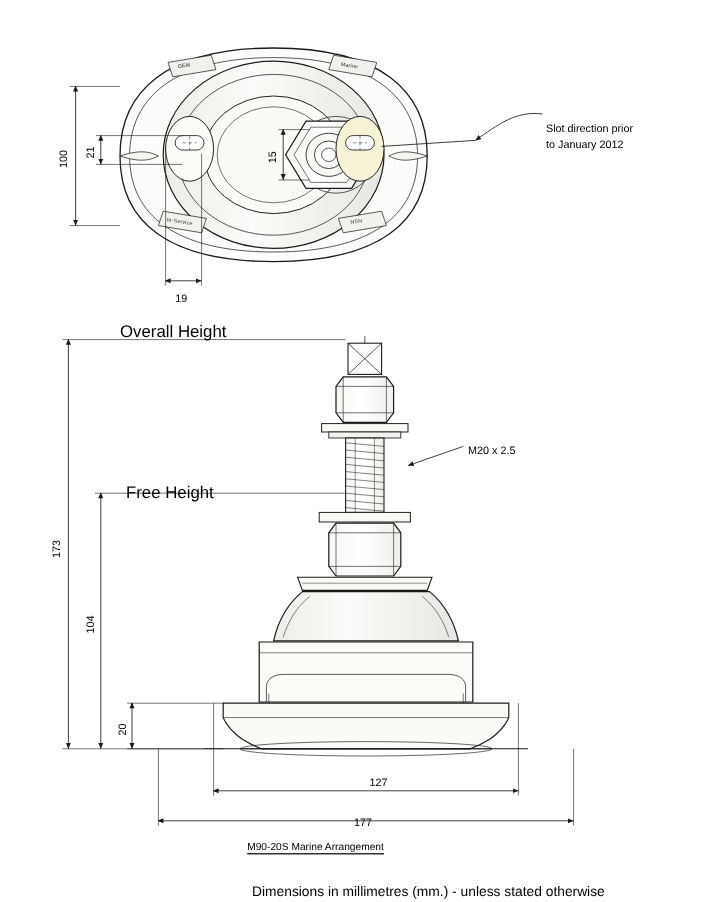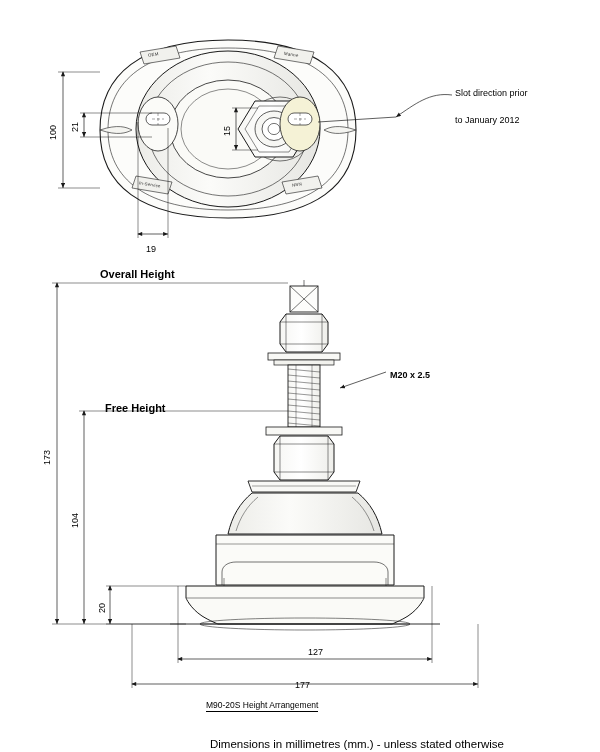--- a/index.html
+++ b/index.html
@@ -26,22 +26,22 @@
     height: 752px;
   }
   .lbl {
     position: absolute;
     font-size: 9px;
     line-height: 1.15;
     color: #000;
     white-space: pre;
   }
   .lbl-bold {
-    font-weight: bold;
-    font-size: 11px;
+    font-weight: normal;
+    font-size: 14px;
   }
   .lbl-rot {
     transform: rotate(-90deg);
     transform-origin: left top;
   }
   .caption {
     position: absolute;
     font-size: 11.5px;
     color: #000;
     white-space: pre;
@@ -229,35 +229,35 @@
 
       <path d="M386,372 L340,388" stroke-width="0.7" marker-end="url(#arrowEnd)"></path>
     </g>
   </svg>
 
   <div class="lbl lbl-rot" style="left:48px; top:140px;">100</div>
   <div class="lbl lbl-rot" style="left:70px; top:132px;">21</div>
   <div class="lbl lbl-rot" style="left:222px; top:136px;">15</div>
   <div class="lbl" style="left:146px; top:244px;">19</div>
 
-  <div class="lbl" style="left:455px; top:88px;text-align:center;">Slot direction prior</div>
+  <div class="lbl" style="left:455px; top:102px;text-align:center;">Slot direction prior</div>
   <div class="lbl" style="left:455px; top:115px;">to January 2012</div>
 
   <div class="brandmark" style="left:148px; top:52px; transform:rotate(-9deg);">OEM</div>
   <div class="brandmark" style="left:284px; top:52px; transform:rotate(9deg);">Marine</div>
   <div class="brandmark" style="left:139px; top:182px; transform:rotate(9deg);">In-Service</div>
   <div class="brandmark" style="left:292px; top:182px; transform:rotate(-9deg);">NSN</div>
 
   <div class="lbl lbl-bold" style="left:100px; top:268px;">Overall Height</div>
   <div class="lbl lbl-bold" style="left:105px; top:402px;">Free Height</div>
-  <div class="lbl" style="left:390px; top:370px;font-weight:bold;">M20 x 2.5</div>
+  <div class="lbl" style="left:390px; top:370px;">M20 x 2.5</div>
 
   <div class="lbl lbl-rot" style="left:42px; top:465px;">173</div>
   <div class="lbl lbl-rot" style="left:70px; top:528px;">104</div>
   <div class="lbl lbl-rot" style="left:97px; top:613px;">20</div>
   <div class="lbl" style="left:308px; top:647px;">127</div>
   <div class="lbl" style="left:295px; top:680px;">177</div>
 
-  <div class="title-under" style="left:206px; top:700px;">M90-20S Height Arrangement</div>
+  <div class="title-under" style="left:206px; top:700px;">M90-20S Marine Arrangement</div>
 
   <div class="caption" style="left:170px; top:738px;padding-left:40px;">Dimensions in millimetres (mm.) - unless stated otherwise</div>
 
 </div>
 
 </body></html>

